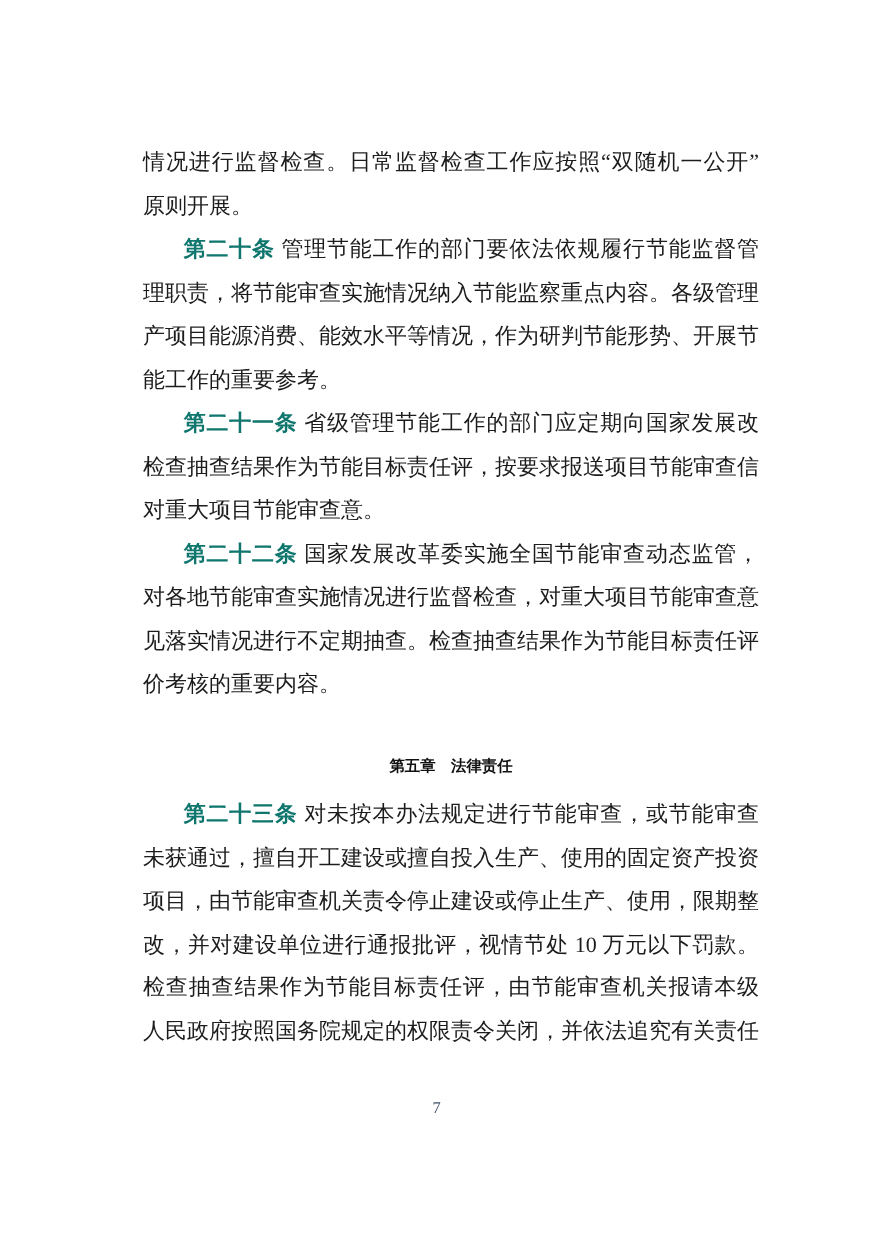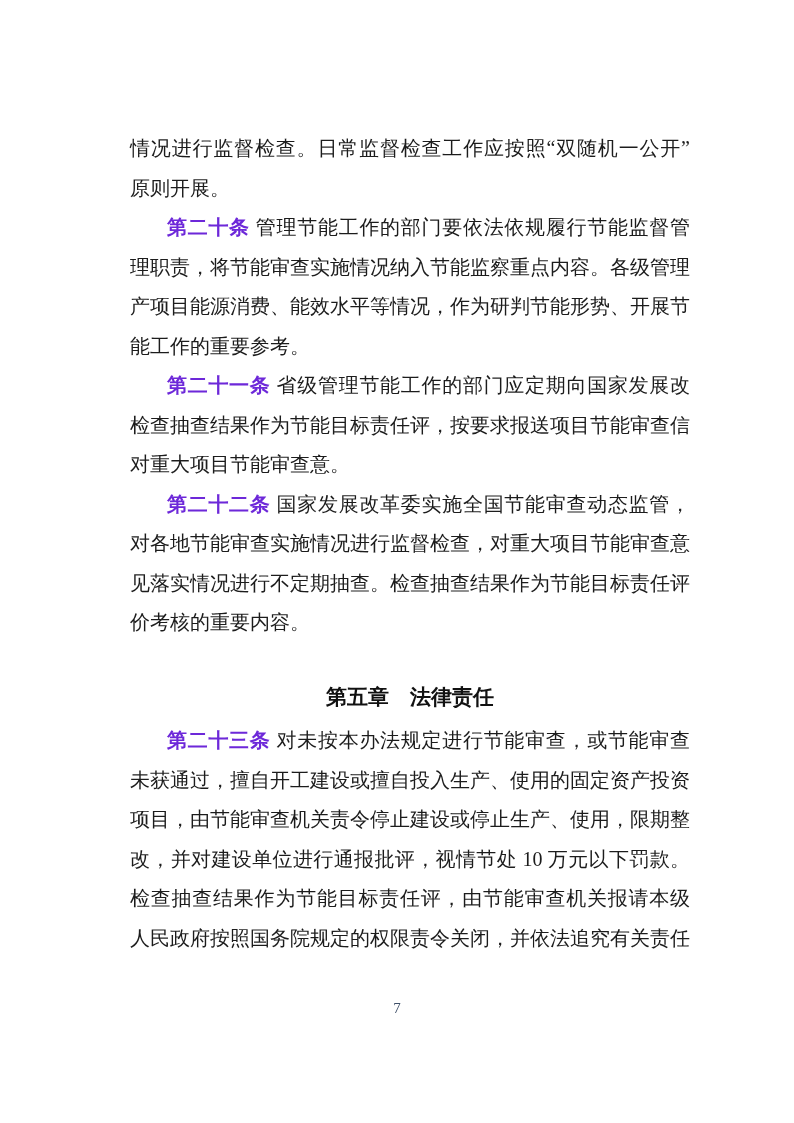--- a/index.html
+++ b/index.html
@@ -44,31 +44,31 @@
   .line.last {
     text-align: left;
     text-align-last: left;
   }
   .line.indent {
     padding-left: 37px;
   }
   .lead {
     font-family: "Liberation Sans", "DejaVu Sans", sans-serif;
     font-weight: 700;
-    color: #6d28d9;
+    color: #0f766e;
     margin-right: 6px;
   }
   .chapter {
     margin: 34px 0 5px 0;
     height: 39.5px;
     line-height: 39.5px;
     text-align: center;
     font-family: "Liberation Sans", "DejaVu Sans", sans-serif;
     font-weight: 700;
-    font-size: 21px;
+    font-size: 14px;
     color: #111111;
   }
   .page-number {
     position: absolute;
     top: 1000px;
     left: 0;
     right: 0;
     text-align: center;
     font-family: "Liberation Serif", "DejaVu Serif", serif;
     font-size: 15px;

